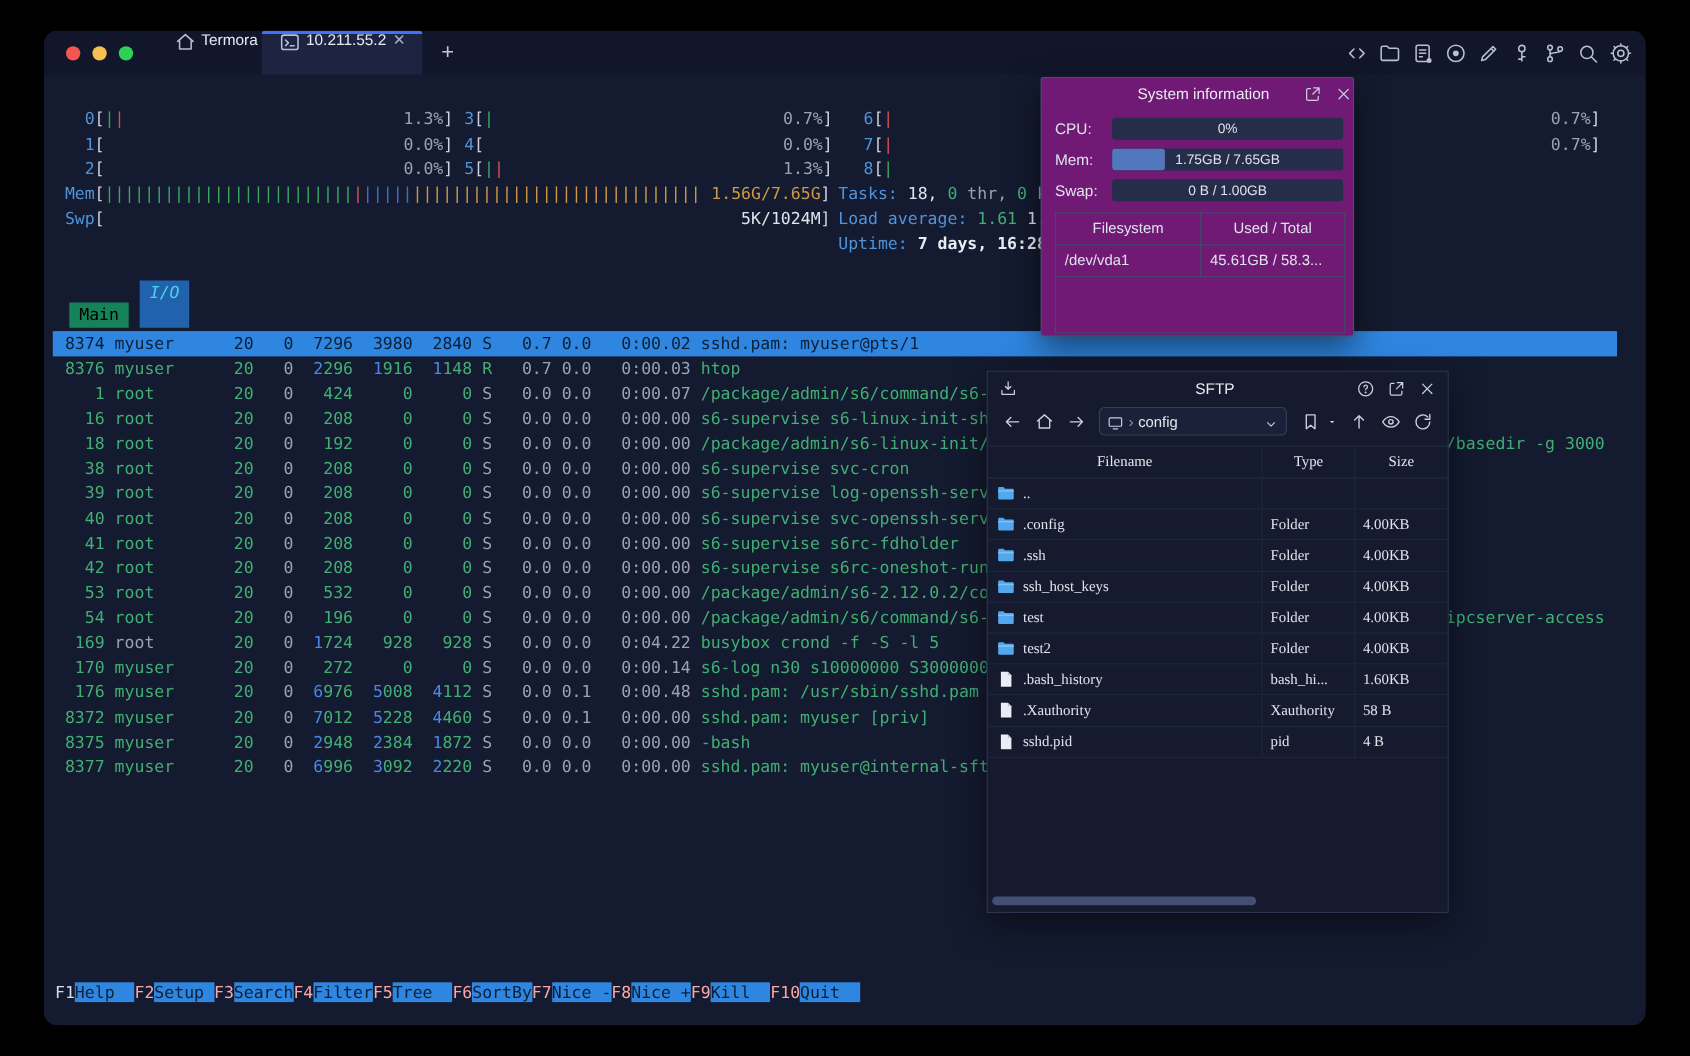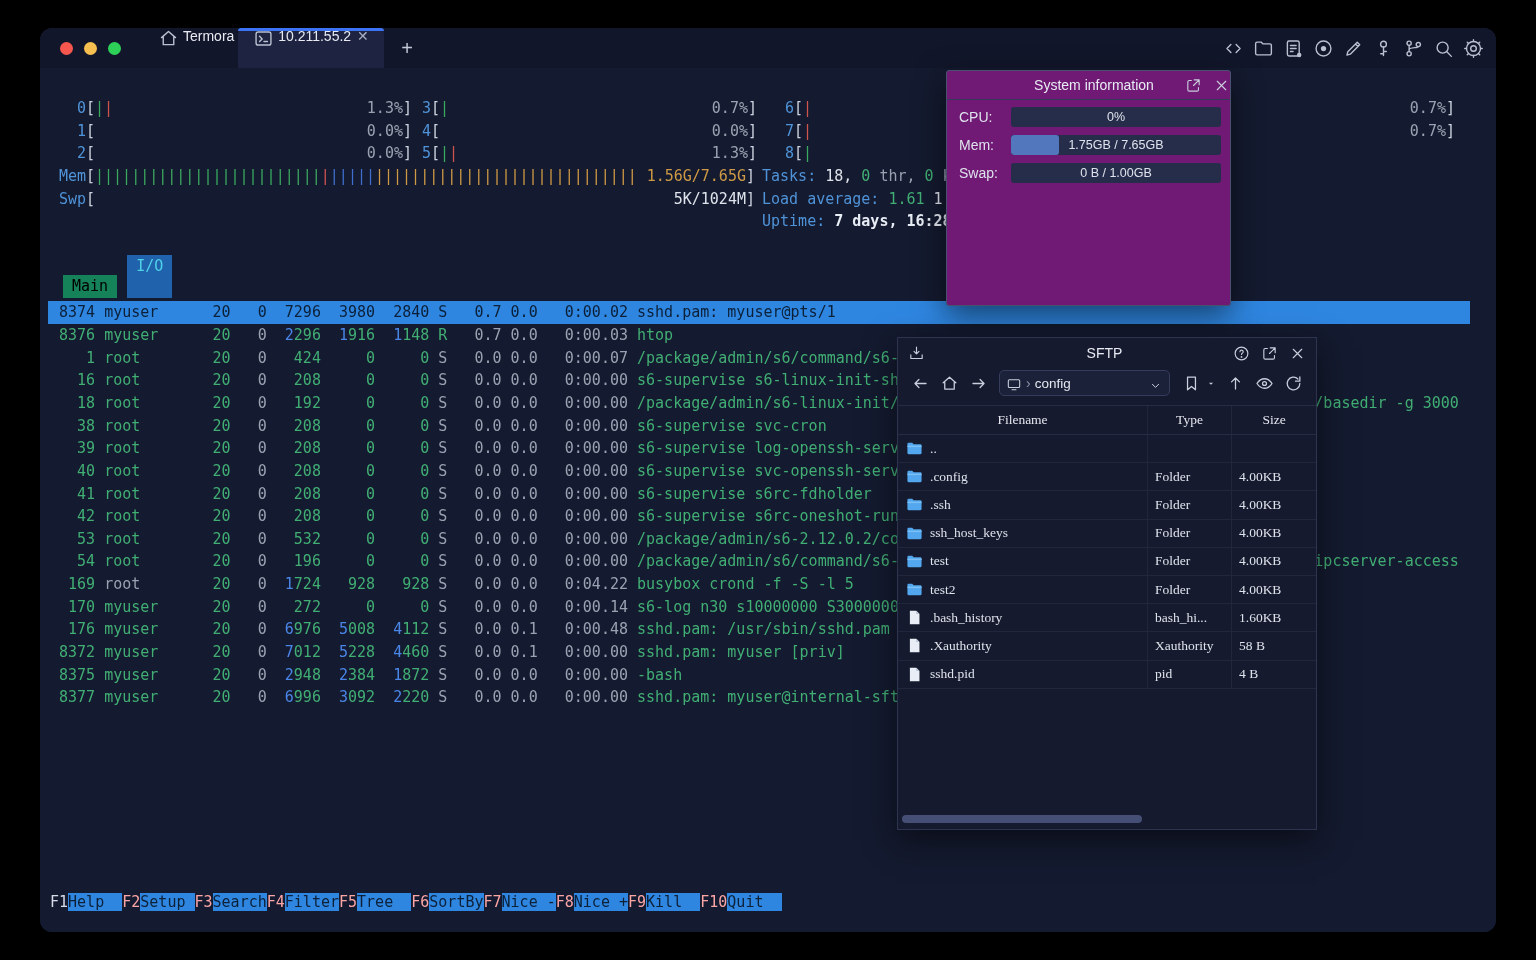--- a/index.html
+++ b/index.html
@@ -29,21 +29,21 @@
   .whiteb{color:#e8ecf4;font-weight:bold}.orange{color:#cf9a45}
   .bgreen{color:#3aa95f}.bred{color:#d0544e}.bblue{color:#3e6fd0}.borange{color:#cf9a45}
   .br{color:#ccd2de}.bluev{color:#4a86e8}
   .meter{display:flex;}
   .mlabel{color:#4f93d8;width:27px;text-align:right;}
   .mbars{flex:1;overflow:hidden;}
   .mpct{color:#9aa2b2;}
   .stabs{display:flex;gap:10px;}
   .stab{padding:0 9px;}
   .stab.active{background:#16825a;color:#000000;margin-top:20px;}
-  .stab.inactive{background:#2063ac;color:#4fd2e8;}
+  .stab.inactive{background:#2063ac;color:#4fd2e8;font-style:italic;}
   #proc-header{background:#16825a;color:#0b2433;}
   #proc-header .sortcol{background:#3c8fe2;}
   .prow.selected{background:#2f86e0;}
   .prow.selected span{color:#0b2038 !important;}
   .fnlabel{background:#2f86e0;color:#0c2038;}
   .fnkey{color:#fca5a5}.fnkey.white{color:#d8dce8}
   
   .panel{position:absolute;z-index:10;box-shadow:0 10px 30px rgba(0,0,0,.5);}
   
   #sysinfo{left:906px;top:42px;width:283px;height:234px;background:#701a75;border:1px solid #4a5170;border-radius:3px;}
@@ -235,20 +235,32 @@
     <span class="silabel" style="top:64px">Mem:</span>
     <div class="sibar" style="top:64px">
       <span class="fill" id="mem-fill" style="width: 23%;"></span>
       <span class="btext">1.75GB / 7.65GB</span>
     </div>
     <span class="silabel" style="top:92px">Swap:</span>
     <div class="sibar" style="top:92px">
       <span class="fill" id="swap-fill" style="width: 0%;"></span>
       <span class="btext">0 B / 1.00GB</span>
     </div>
+    <div id="fs-table">
+      <div class="fsrow hdr">
+        <span class="c1">Filesystem</span>
+        <span class="c2">Used / Total</span>
+      </div>
+      <div id="fs-rows">
+          <div class="fsrow data">
+            <span class="c1">/dev/vda1</span>
+            <span class="c2">45.61GB / 58.3...</span>
+          </div>
+        </div>
+    </div>
   </div>
 
   <div class="panel" id="sftp">
     <div class="ptitle">
       <span class="picon tinyicon">
         <svg viewBox="0 0 24 24">
             <path d="M12 3v9M8.5 9l3.5 3.5L15.5 9"></path>
             <path d="M4 14v5h16v-5"></path>
           </svg>
       </span>

